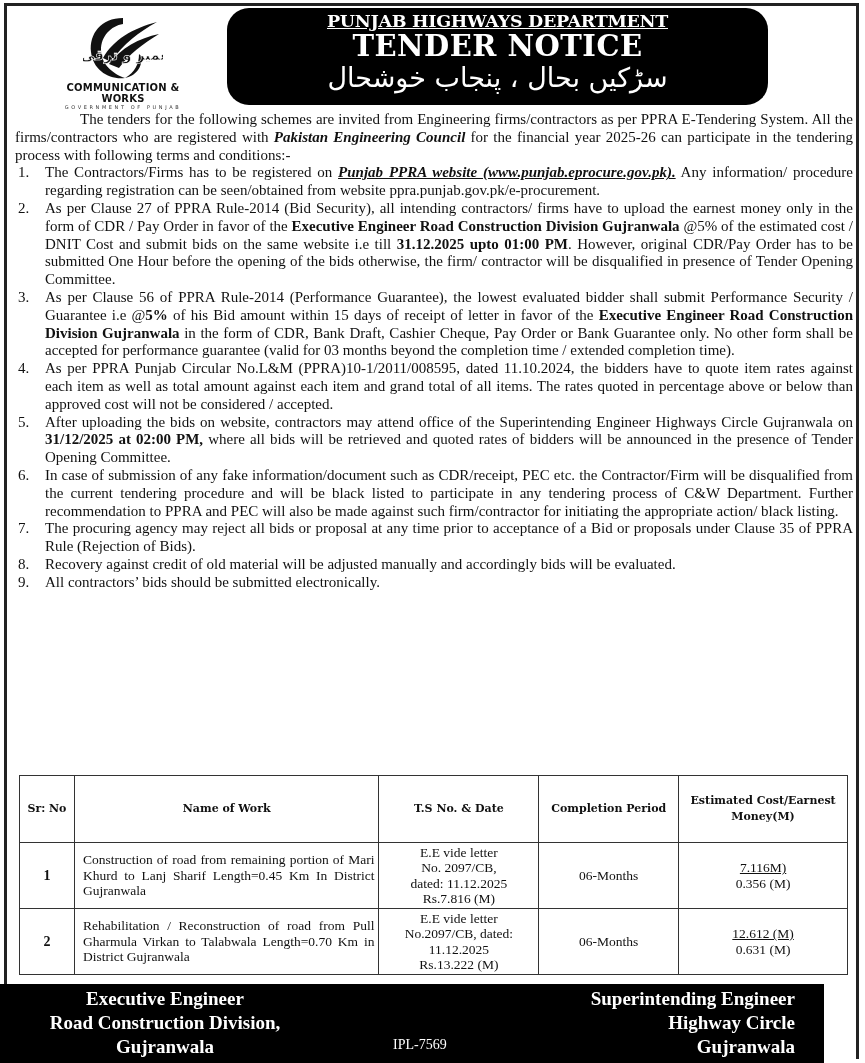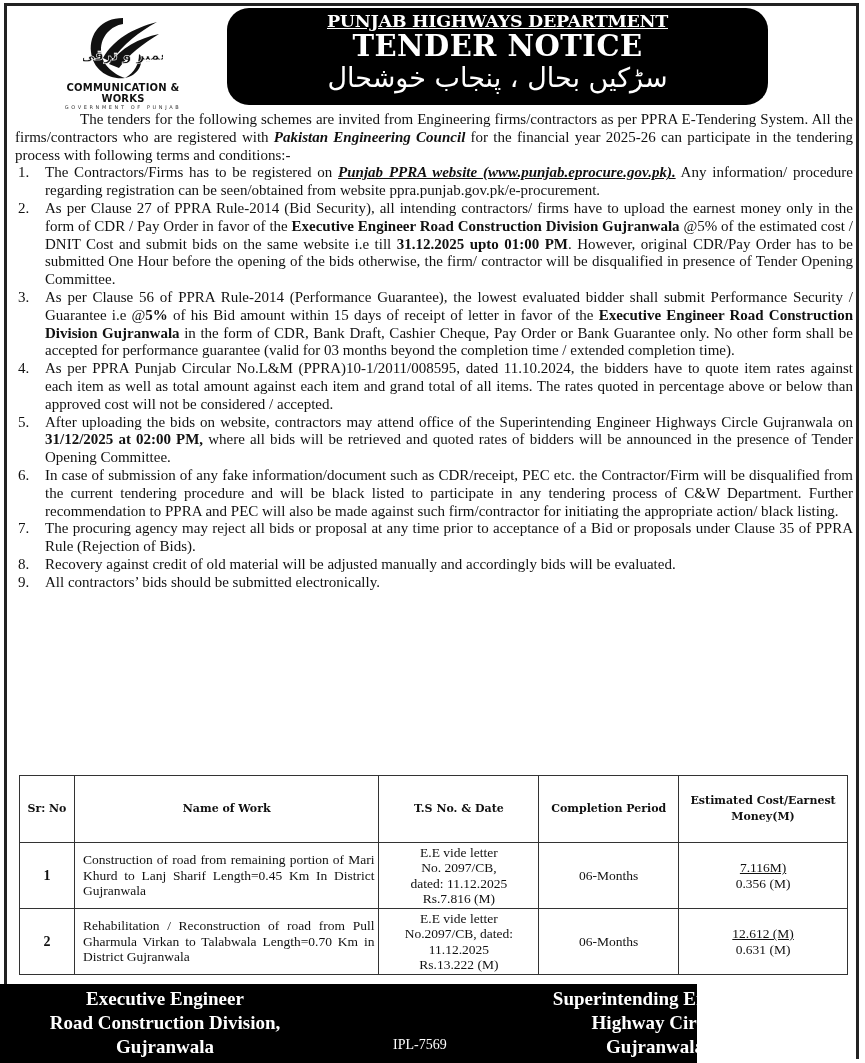--- a/index.html
+++ b/index.html
@@ -20,23 +20,23 @@
   ol li { position:relative; padding-left:30px; text-align:justify; }
   ol li .num { position:absolute; left:3px; top:0; }
   .link { font-weight:bold; font-style:italic; text-decoration:underline; }
   table { position:absolute; left:19px; top:775px; width:829px; border-collapse:collapse; font-family:"Liberation Serif","DejaVu Serif",serif; }
   th, td { border:1.5px solid #333; text-align:center; vertical-align:middle; }
   th { font-family:"DejaVu Serif","Liberation Serif",serif; font-weight:bold; font-size:11px; line-height:16px; height:64px; }
   td { font-size:13.5px; line-height:15.4px; height:63px; }
   td.sr { font-weight:bold; font-size:14px; }
   td.work { text-align:justify; padding:0 4px 0 8px; text-align-last:left; }
   td .u { text-decoration:underline; }
-  .footer { position:absolute; left:0; top:984px; width:697px; height:79px; background:#000; color:#fff; font-family:"Liberation Serif","DejaVu Serif",serif; font-weight:bold; }
+  .footer { position:absolute; left:0; top:984px; width:824px; height:79px; background:#000; color:#fff; font-family:"Liberation Serif","DejaVu Serif",serif; font-weight:bold; }
   .footer .left { position:absolute; left:20px; top:3px; width:290px; text-align:center; font-size:19px; line-height:24px; }
-  .footer .right { position:absolute; left:515px; top:3px; width:280px; text-align:center; font-size:19px; line-height:24px; }
+  .footer .right { position:absolute; left:515px; top:3px; width:280px; text-align:right; font-size:19px; line-height:24px; }
   .footer .code { position:absolute; left:393px; top:53px; font-size:14px; font-weight:normal; }
 </style>
 </head>
 <body>
 
 <div class="frame"></div>
 
 <div class="logo">
   <svg width="80" height="70" viewBox="0 0 80 70">
     <path d="M40 4 C18 4 6 20 8 38 C10 56 26 66 42 64 C30 60 18 50 18 36 C18 22 28 12 40 10 Z" fill="#111"></path>

